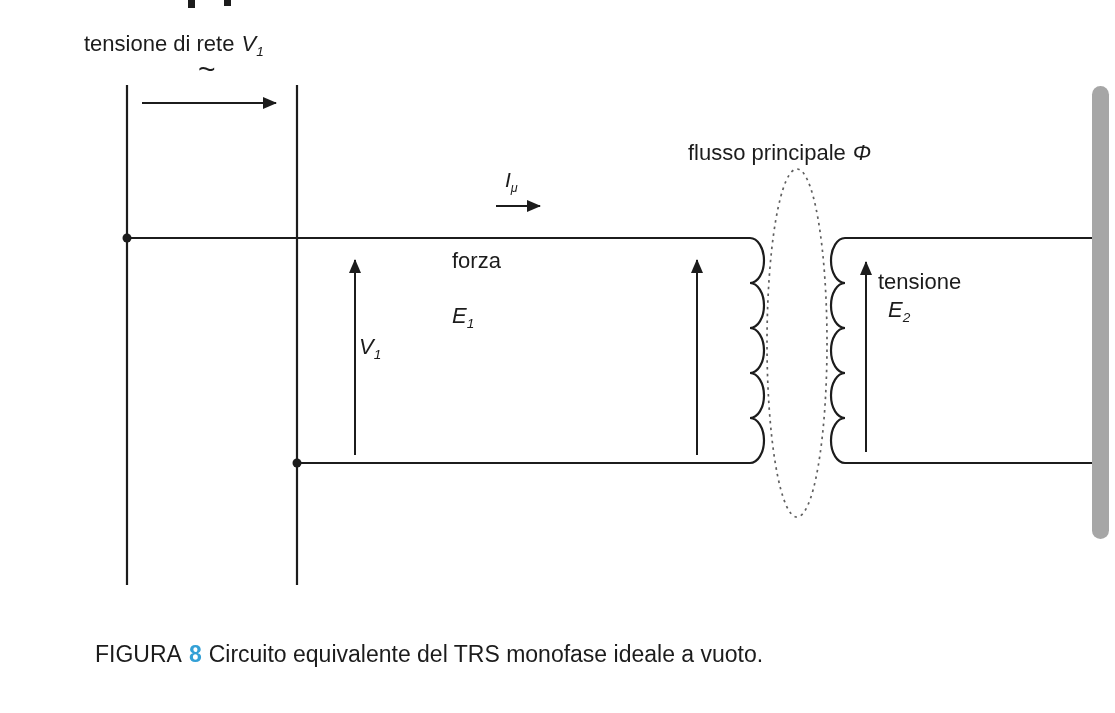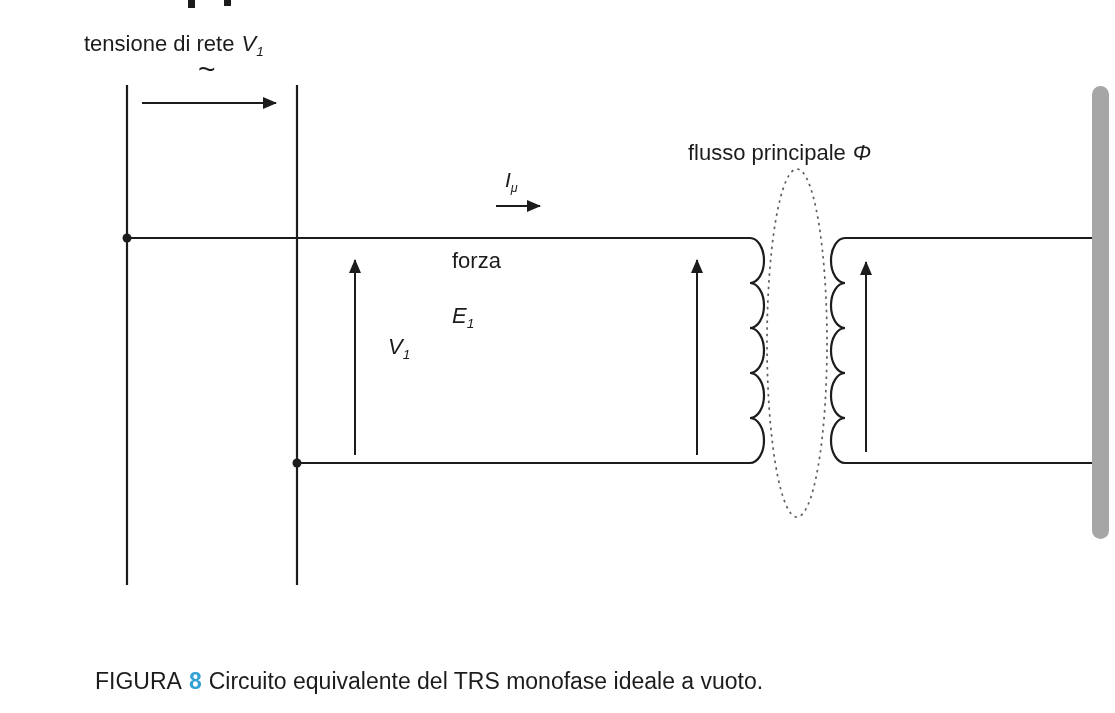--- a/index.html
+++ b/index.html
@@ -12,21 +12,21 @@
   svg .dot{fill:#1c1c1c;stroke:none;}
   svg .flux{stroke:#5f5f5f;stroke-width:1.7;fill:none;stroke-dasharray:2.5 4.2;}
   .lbl{position:absolute;font-size:22px;line-height:1.25;color:#1c1c1c;white-space:nowrap;}
   .var{font-style:italic;}
   .var sub{font-size:0.62em;font-style:italic;}
   .gap{margin-left:7px;}
   .tilde{font-size:30px;}
   .center{text-align:left;white-space:normal;}
   .iu{font-size:21px;}
   .iu sub{font-size:0.6em;}
-  .caption{position:absolute;left:95px;top:668px;font-size:23px;color:#1c1c1c;}
+  .caption{position:absolute;left:95px;top:641px;font-size:23px;color:#1c1c1c;}
   .fig-num{color:#33a0d6;font-weight:bold;margin:0 7px;}
   .scroll-thumb{position:absolute;left:1092px;top:86px;width:17px;height:453px;
                 border-radius:9px;background:#a6a6a6;}
 </style>
 </head>
 <body>
 
 <div class="stage">
 
   <svg width="1115" height="713" viewBox="0 0 1115 713">
@@ -84,24 +84,28 @@
   <div class="lbl center" style="left:452px;top:247px;width:248px;">
     <span>forza</span><br>
     <br>
     <span class="var"><span>E</span><sub>1</sub></span>
   </div>
 
   <div class="lbl" style="left:688px;top:139px;">
     <span>flusso principale</span><span class="var gap"><span>Φ</span></span>
   </div>
 
-  <div class="lbl var" style="left:388px;top:333px;">
+  <div class="lbl var" style="left:359px;top:333px;">
     <span>V</span><sub>1</sub>
   </div>
 
+  <div class="lbl" style="left:878px;top:268px;">
+    <span>tensione</span><br>
+    <span class="var" style="margin-left:10px;"><span>E</span><sub>2</sub></span>
+  </div>
 
   <div class="caption">
     <span>FIGURA</span><span class="fig-num">8</span><span>Circuito equivalente del TRS monofase ideale a vuoto.</span>
   </div>
 
   <div class="scroll-thumb"></div>
 
 </div>
 
 </body></html>

